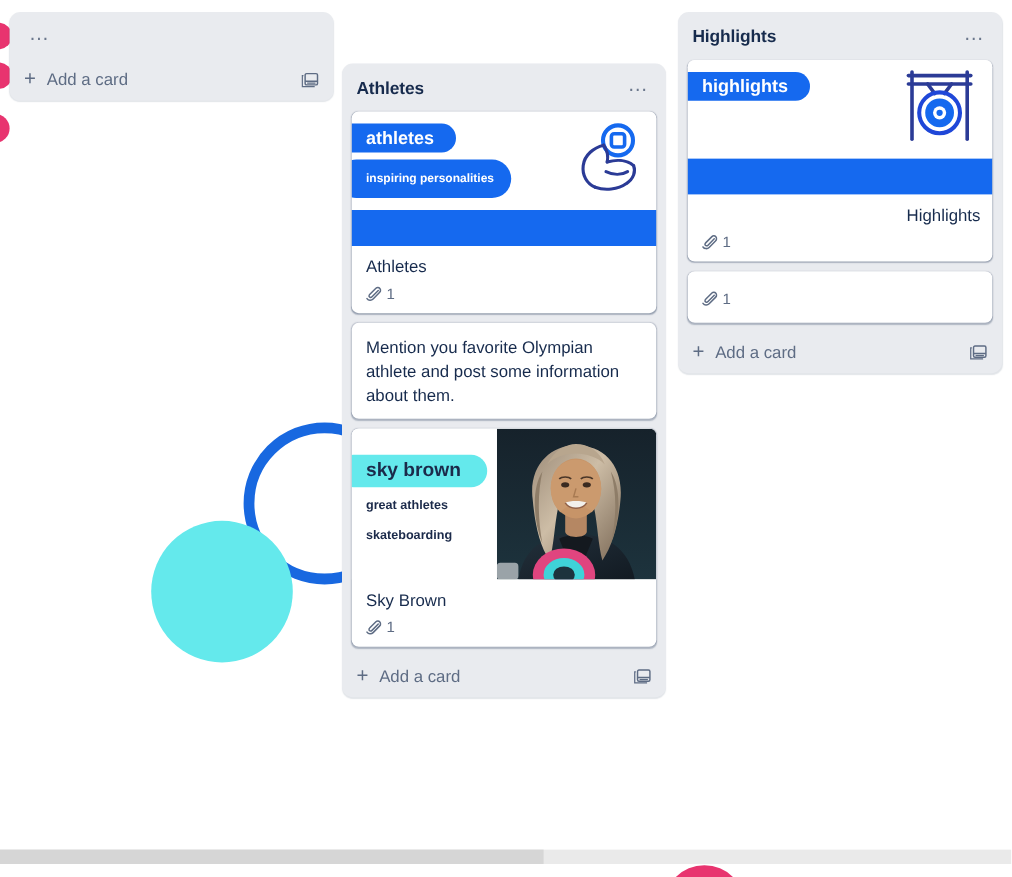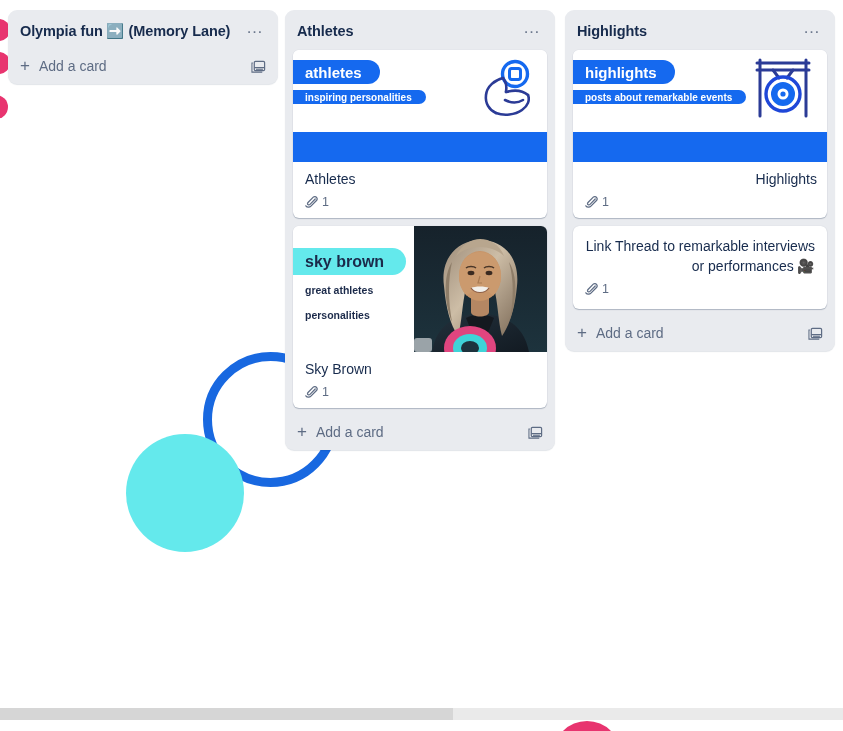--- a/index.html
+++ b/index.html
@@ -85,21 +85,21 @@
   .list {
     position: absolute;
     top: 10px;
     width: 270px;
     background: #e9ebef;
     border-radius: 9px;
     padding: 0 0 0 0;
     box-shadow: 0 1px 1px rgba(9,30,66,0.12);
   }
   .list-1 { left: 8px; }
-  .list-2 { left: 285px; }
+  .list-2 { left: 285px; margin-top: 43px; }
   .list-3 { left: 565px; text-align: right; }
 
   .list-header {
     display: flex;
     align-items: center;
     justify-content: space-between;
     padding: 10px 10px 8px 12px;
     min-height: 38px;
   }
   .list-title {
@@ -152,21 +152,21 @@
   .pill-main {
     left: -12px;
     top: 10px;
     height: 24px;
     padding: 0 18px 0 24px;
     font-size: 15px;
   }
   .pill-sub {
     left: -12px;
     top: 40px;
-    height: 14px;
+    height: 32px;
     padding: 0 14px 0 24px;
     font-size: 10px;
     font-weight: bold;
   }
   .cover-icon {
     position: absolute;
     right: 12px;
     top: 6px;
     width: 62px;
     height: 66px;
@@ -279,21 +279,20 @@
   <div class="deco deco-circle-cyan"></div>
   <div class="deco deco-pink-bottom"></div>
   <div class="deco deco-pink-left-a"></div>
   <div class="deco deco-pink-left-b"></div>
   <div class="deco deco-pink-left-c"></div>
 
   <div class="lists-area">
 
     <div class="list list-1">
       <div class="list-header">
-        <div class="list-title">Olympia fun ➡️ (Memory Lane)</div>
         <div class="list-menu">…</div>
       </div>
       <div class="add-card-row">
         <div class="add-card-left">
           <span class="plus-icon">+</span>
           <span>Add a card</span>
         </div>
         <span class="tmpl-icon">
           <svg width="15" height="15" viewBox="0 0 16 16" fill="none" stroke="#5e6c84" stroke-width="1.3">
             <rect x="3.5" y="2.5" width="11" height="10" rx="1.3"></rect>
@@ -336,20 +335,25 @@
               <span>
                 <svg width="13" height="14" viewBox="0 0 14 15" fill="none" stroke="#5e6c84" stroke-width="1.35" stroke-linecap="round">
                   <path d="M11 4.3 L5.4 10 c-1.2 1.2-3 .3-2.7-1 .1-.5 .4-.9 .8-1.3 L8.9 2.3 c1-1 2.6-.9 3.5 .2 .9 1.1 .7 2.7-.3 3.7 L6.4 12 c-1.6 1.6-4.2 1.4-5.5-.4"></path>
                 </svg>
               </span>
               <span class="badge-count">1</span>
             </div>
           </div>
         </div>
 
+        <div class="card card-textonly">
+          <div class="card-body">
+            <div class="card-title">Mention you favorite Olympian athlete and post some information about them.</div>
+          </div>
+        </div>
 
         <div class="card">
           <div class="sky-cover">
             <div class="sky-photo">
               <svg width="133" height="126" viewBox="0 0 133 126" preserveAspectRatio="xMidYMid slice">
                 <defs>
                   <linearGradient id="bgd" x1="0" y1="0" x2="0" y2="1">
                     <stop offset="0%" stop-color="#16222b"></stop>
                     <stop offset="100%" stop-color="#1d333d"></stop>
                   </linearGradient>
@@ -391,21 +395,21 @@
                 <path d="M57 62 C61 68 71 68 75 62" stroke="#8f5f46" stroke-width="1.2" fill="none"></path>
 
                 <ellipse cx="56" cy="122" rx="26" ry="22" fill="#e0457f"></ellipse>
                 <ellipse cx="56" cy="122" rx="17" ry="14" fill="#3fd3d8"></ellipse>
                 <ellipse cx="56" cy="122" rx="9" ry="7" fill="#1d333d"></ellipse>
                 <rect x="0" y="112" width="18" height="14" rx="3" fill="#9aa3a8"></rect>
               </svg>
             </div>
             <div class="sky-pill">sky brown</div>
             <div class="sky-meta sky-meta-1">great athletes</div>
-            <div class="sky-meta sky-meta-2">personalities</div>
+            <div class="sky-meta sky-meta-2">skateboarding</div>
           </div>
           <div class="card-body">
             <div class="card-title">Sky Brown</div>
             <div class="card-badges">
               <span>
                 <svg width="13" height="14" viewBox="0 0 14 15" fill="none" stroke="#5e6c84" stroke-width="1.35" stroke-linecap="round">
                   <path d="M11 4.3 L5.4 10 c-1.2 1.2-3 .3-2.7-1 .1-.5 .4-.9 .8-1.3 L8.9 2.3 c1-1 2.6-.9 3.5 .2 .9 1.1 .7 2.7-.3 3.7 L6.4 12 c-1.6 1.6-4.2 1.4-5.5-.4"></path>
                 </svg>
               </span>
               <span class="badge-count">1</span>
@@ -435,21 +439,20 @@
       <div class="list-header">
         <div class="list-title">Highlights</div>
         <div class="list-menu">…</div>
       </div>
 
       <div class="cards">
 
         <div class="card">
           <div class="card-cover-art">
             <div class="pill pill-main">highlights</div>
-            <div class="pill pill-sub">posts about remarkable events</div>
             <div class="cover-icon">
               <svg width="60" height="64" viewBox="0 0 60 64" fill="none" stroke="#2b3b96" stroke-width="3" stroke-linecap="round" stroke-linejoin="round">
                 <line x1="7" y1="4" x2="7" y2="60"></line>
                 <line x1="53" y1="4" x2="53" y2="60"></line>
                 <line x1="4" y1="7" x2="56" y2="7"></line>
                 <line x1="4" y1="14" x2="56" y2="14"></line>
                 <line x1="20" y1="14" x2="26" y2="22"></line>
                 <line x1="40" y1="14" x2="34" y2="22"></line>
                 <circle cx="30" cy="38" r="17" stroke="#1f47d8" stroke-width="3.4"></circle>
                 <circle cx="30" cy="38" r="11" fill="#1569ef" stroke="#1569ef" stroke-width="2"></circle>
@@ -467,21 +470,20 @@
                   <path d="M11 4.3 L5.4 10 c-1.2 1.2-3 .3-2.7-1 .1-.5 .4-.9 .8-1.3 L8.9 2.3 c1-1 2.6-.9 3.5 .2 .9 1.1 .7 2.7-.3 3.7 L6.4 12 c-1.6 1.6-4.2 1.4-5.5-.4"></path>
                 </svg>
               </span>
               <span class="badge-count">1</span>
             </div>
           </div>
         </div>
 
         <div class="card card-textonly">
           <div class="card-body">
-            <div class="card-title">Link Thread to remarkable interviews or performances 🎥</div>
             <div class="card-badges">
               <span>
                 <svg width="13" height="14" viewBox="0 0 14 15" fill="none" stroke="#5e6c84" stroke-width="1.35" stroke-linecap="round">
                   <path d="M11 4.3 L5.4 10 c-1.2 1.2-3 .3-2.7-1 .1-.5 .4-.9 .8-1.3 L8.9 2.3 c1-1 2.6-.9 3.5 .2 .9 1.1 .7 2.7-.3 3.7 L6.4 12 c-1.6 1.6-4.2 1.4-5.5-.4"></path>
                 </svg>
               </span>
               <span class="badge-count">1</span>
             </div>
           </div>
         </div>

